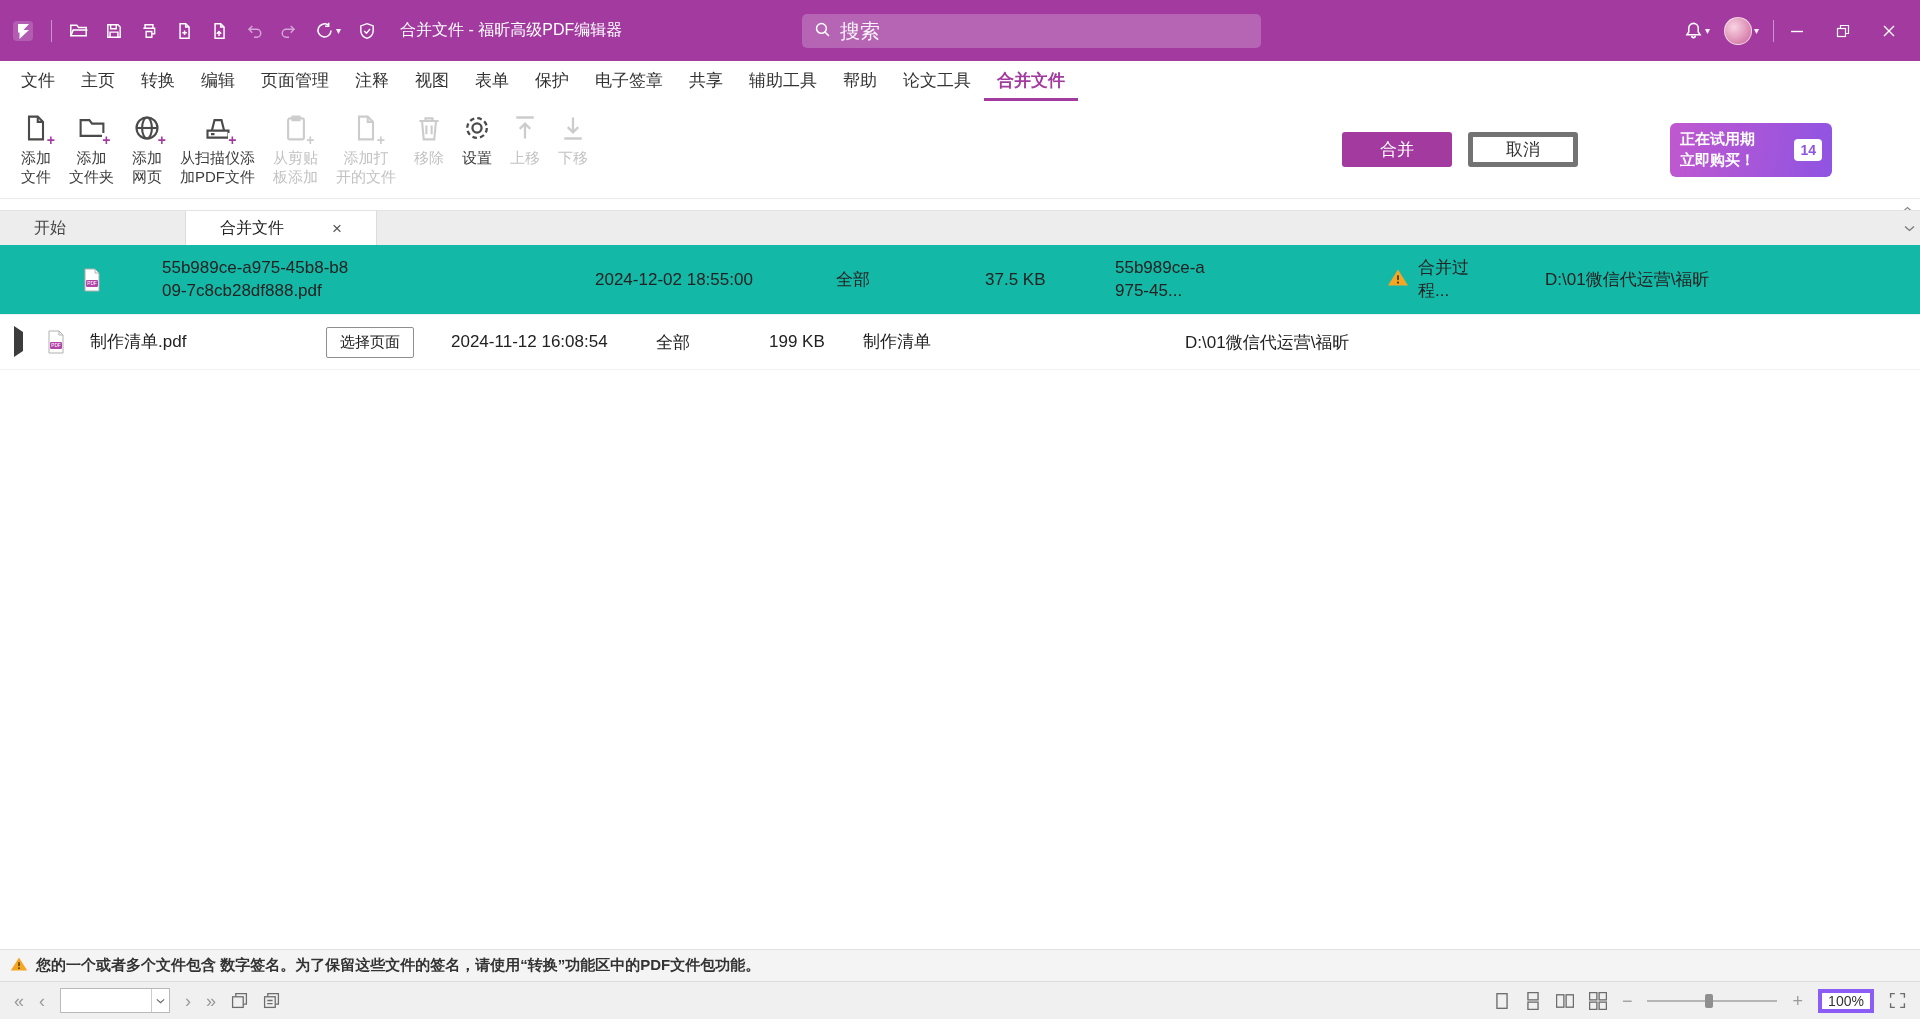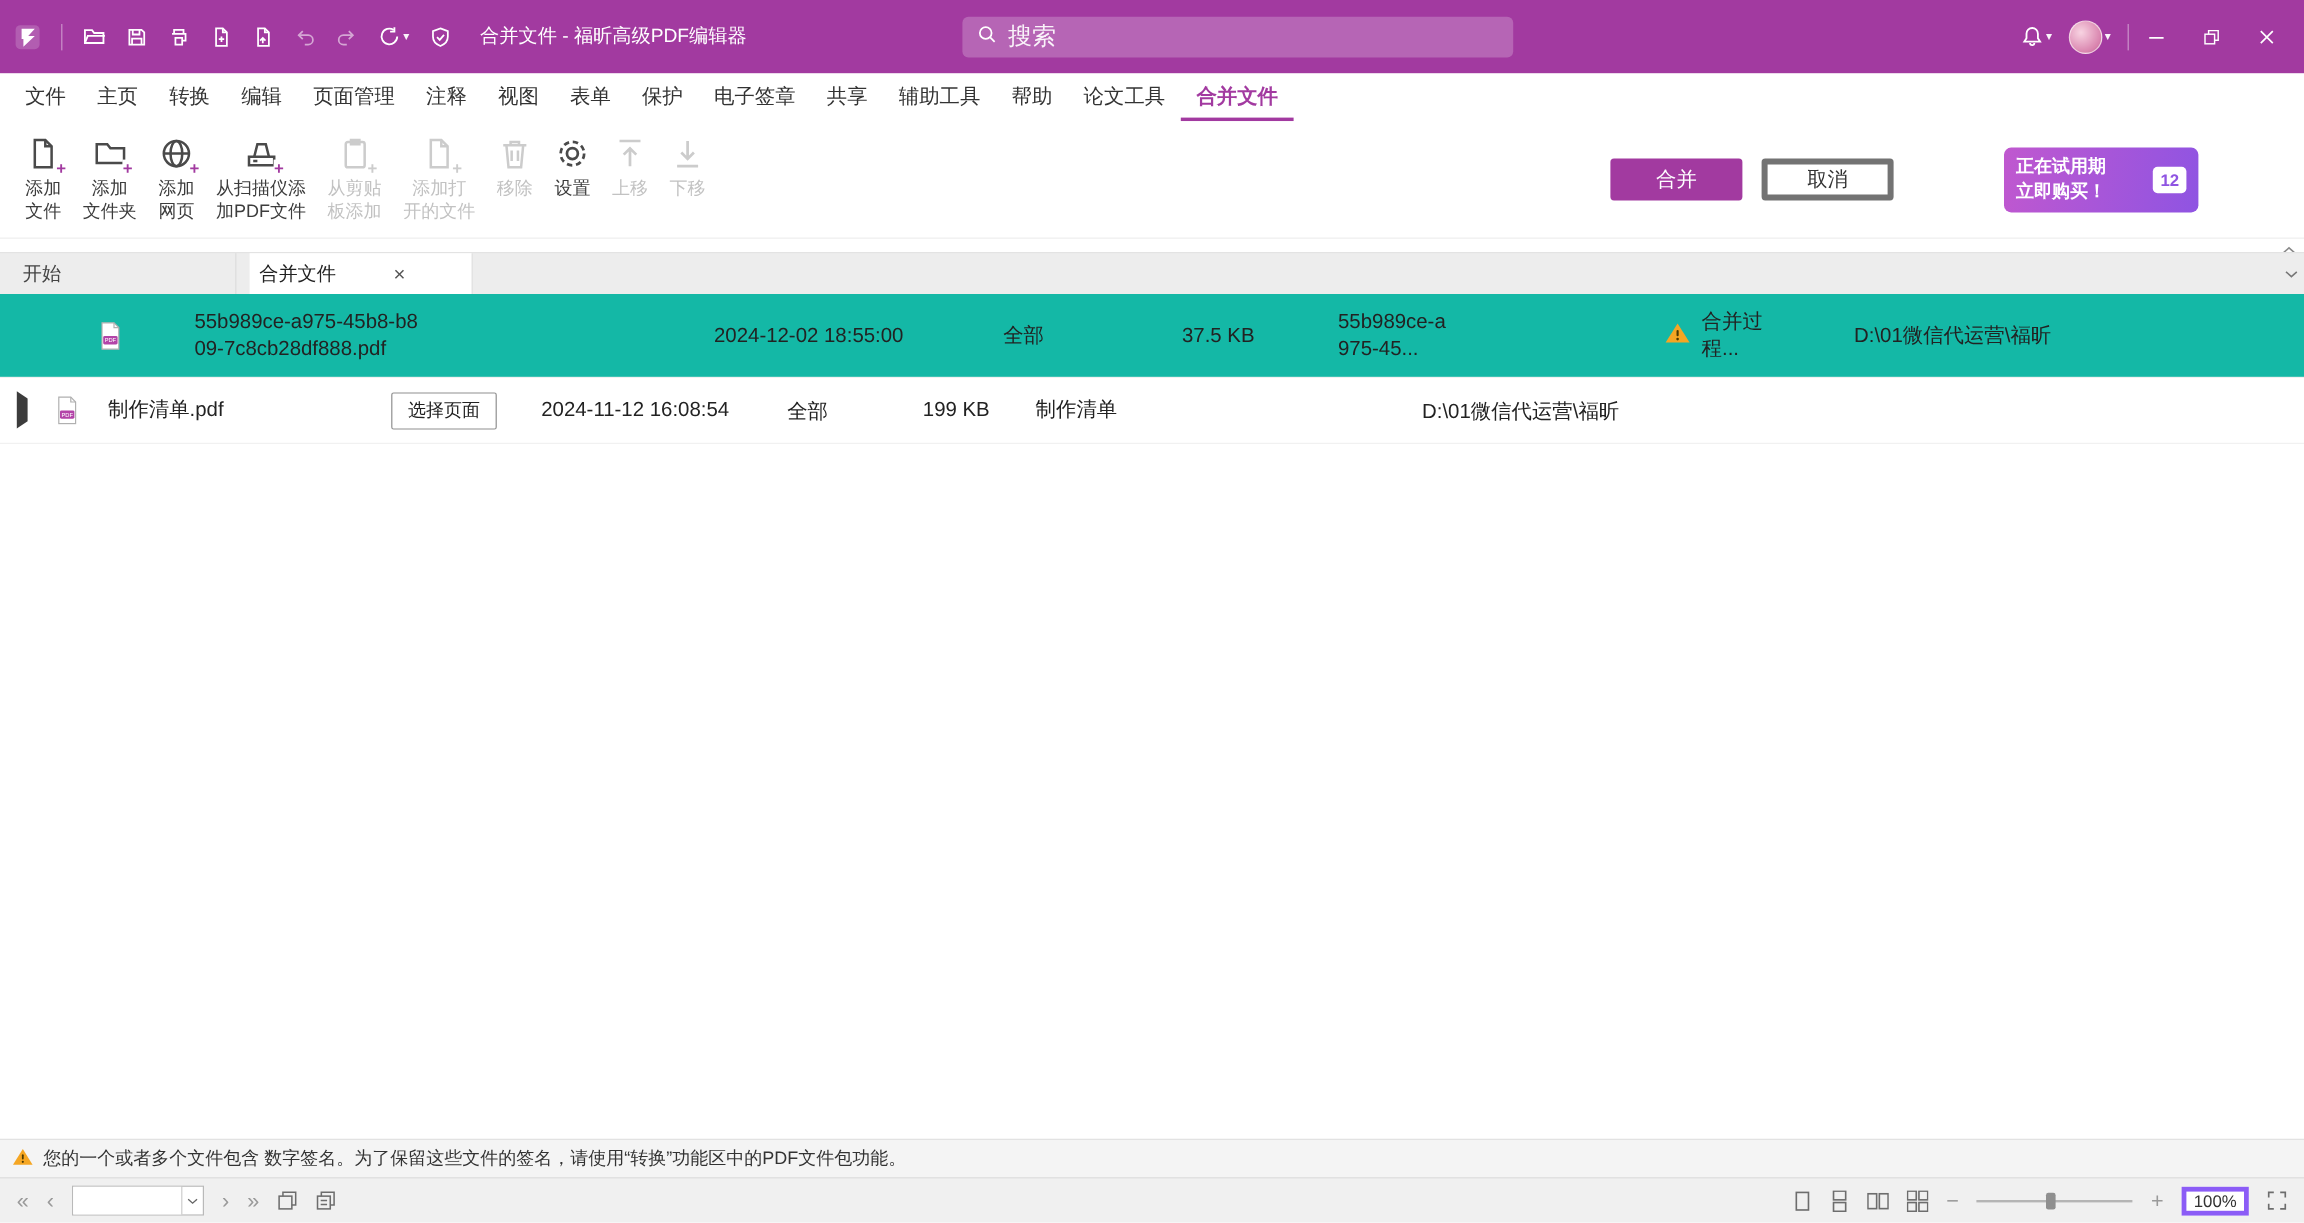--- a/index.html
+++ b/index.html
@@ -42,21 +42,21 @@
   .btn-merge { width:110px; height:35px; background:var(--brand,#A23AA0); color:#fff; font-size:17px; border:none; border-radius:3px; }
   .btn-cancel { width:110px; height:35px; background:#fff; color:#333; font-size:17px; border:5px solid #737373; border-radius:3px; margin-left:16px; }
   .trial { margin-left:92px; margin-right:76px; width:162px; height:54px; border-radius:6px; background:linear-gradient(100deg,#c058cf,#8f54e2); color:#fff; display:flex; align-items:center; padding:0 10px; }
   .trial-text { font-size:15px; font-weight:700; line-height:1.35; white-space:pre-line; }
   .trial-badge { margin-left:auto; background:#fff; color:#8f54e2; font-weight:700; font-size:14px; border-radius:4px; padding:3px 6px; }
 
   
   .strip { flex:0 0 11px; background:#fff; position:relative; }
   .collapse-caret { position:absolute; right:7px; top:0; color:#8a8a8a; }
   .tabbar { flex:0 0 35px; background:#ededed; display:flex; align-items:stretch; position:relative; border-top:1px solid #e3e3e3; }
-  .dtab { display:flex; align-items:center; padding:0 8px; font-size:16px; color:#444; border-right:1px solid #dcdcdc; min-width:186px;margin-left:11px; }
+  .dtab { display:flex; align-items:center; padding:0 34px; font-size:16px; color:#444; border-right:1px solid #dcdcdc; min-width:186px; }
   .dtab.active { background:#fff; color:#222; }
   .dtab .close { margin-left:48px; color:#555; font-size:17px; line-height:1; }
   .tab-dd { position:absolute; right:5px; top:0; height:35px; display:flex; align-items:center; color:#777; }
 
   
   .tablewrap { flex:1 1 auto; display:flex; flex-direction:column; background:#fff; overflow:hidden; }
   .trow { display:grid; grid-template-columns:34px 56px 236px 125px 205px 113px 94px 117px 83px 122px 1fr; align-items:center; }
   .thead { min-height:42px; color:#5f5f5f; font-size:16px; border-bottom:1px solid #ececec; }
   .thead .hname { padding-left:17px; }
   .tr { font-size:17px; color:#222; border-bottom:1px solid #f1f1f1; }
@@ -66,21 +66,21 @@
   .name-cell { max-width:205px; word-break:break-all; line-height:1.35; padding:8px 10px 8px 0; }
   .bk-cell { max-width:105px; word-break:break-all; line-height:1.35; }
   .warn-cell { display:flex; align-items:center; gap:9px; }
   .warn-text { width:64px; line-height:1.35; word-break:break-all; }
   .sel-btn { font-size:15px; padding:5px 13px; background:#fff; border:1px solid #8f8f8f; border-radius:2px; color:#222; }
   .expand { width:0; height:0; border-left:9px solid #3c3c3c; border-top:6px solid transparent; border-bottom:6px solid transparent; margin-left:14px; }
   .pdf-ic { margin-left:12px; display:flex; }
   .spacer { flex:1 1 auto; }
 
   
-  .statusbar { flex:0 0 32px; background:#f4f4f4; border-top:1px solid #e2e2e2; display:flex; align-items:center; padding:0 10px; gap:8px; font-size:15px; font-weight:400; color:#333; }
+  .statusbar { flex:0 0 32px; background:#f4f4f4; border-top:1px solid #e2e2e2; display:flex; align-items:center; padding:0 10px; gap:8px; font-size:15px; font-weight:700; color:#333; }
   .bottombar { flex:0 0 38px; background:#f0f0f0; border-top:1px solid #dddddd; display:flex; align-items:center; padding:0 14px; color:#666; }
   .bb-left { display:flex; align-items:center; gap:15px; }
   .nav-g { font-size:18px; color:#9a9a9a; line-height:1; }
   .page-box { width:110px; height:25px; background:#fff; border:1px solid #b9b9b9; display:flex; align-items:stretch; }
   .page-box input { flex:1; border:none; outline:none; min-width:0; padding:0 6px; font-size:14px; }
   .page-box .dd { width:18px; border-left:1px solid #ccc; display:flex; align-items:center; justify-content:center; color:#666; }
   .bb-right { margin-left:auto; display:flex; align-items:center; gap:15px; }
   .zoom-track { width:130px; height:2px; background:#b5b5b5; position:relative; }
   .zoom-thumb { position:absolute; left:44%; top:-6px; width:8px; height:14px; background:#8f8f8f; border-radius:2px; }
   .zoom-box { width:56px; height:24px; background:#fff; border:4px solid #8b5cf6; font-size:14px; color:#333; display:flex; align-items:center; justify-content:center; }
@@ -321,21 +321,21 @@
         <span class="rlabel">下移</span>
       </div>
     </div>
 
     <div class="rb-actions">
       <button class="btn-merge">合并</button>
       <button class="btn-cancel">取消</button>
       <div class="trial">
         <span class="trial-text">正在试用期
 立即购买！</span>
-        <span class="trial-badge">12</span>
+        <span class="trial-badge">14</span>
       </div>
     </div>
   </div>
 
   <div class="strip">
     <span class="collapse-caret">
       <svg width="11" height="7" viewBox="0 0 11 7" fill="none" stroke="currentColor" stroke-width="1.3">
           <path d="M1 5.5L5.5 1.5 10 5.5"></path>
         </svg>
     </span>

